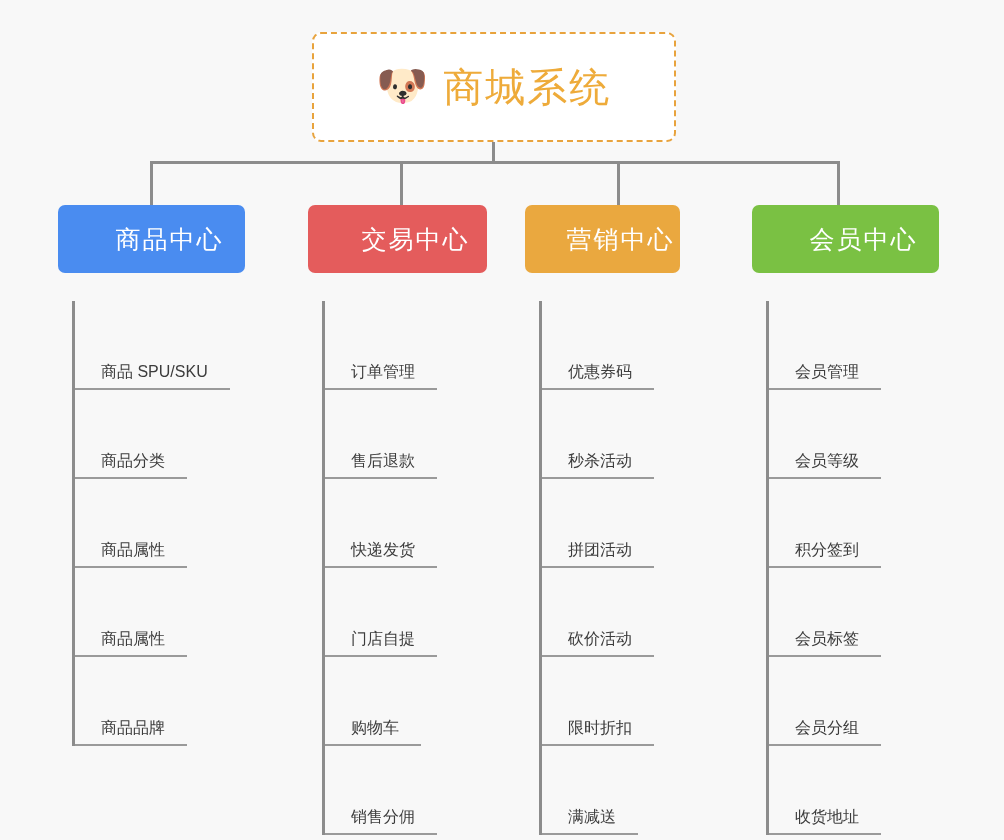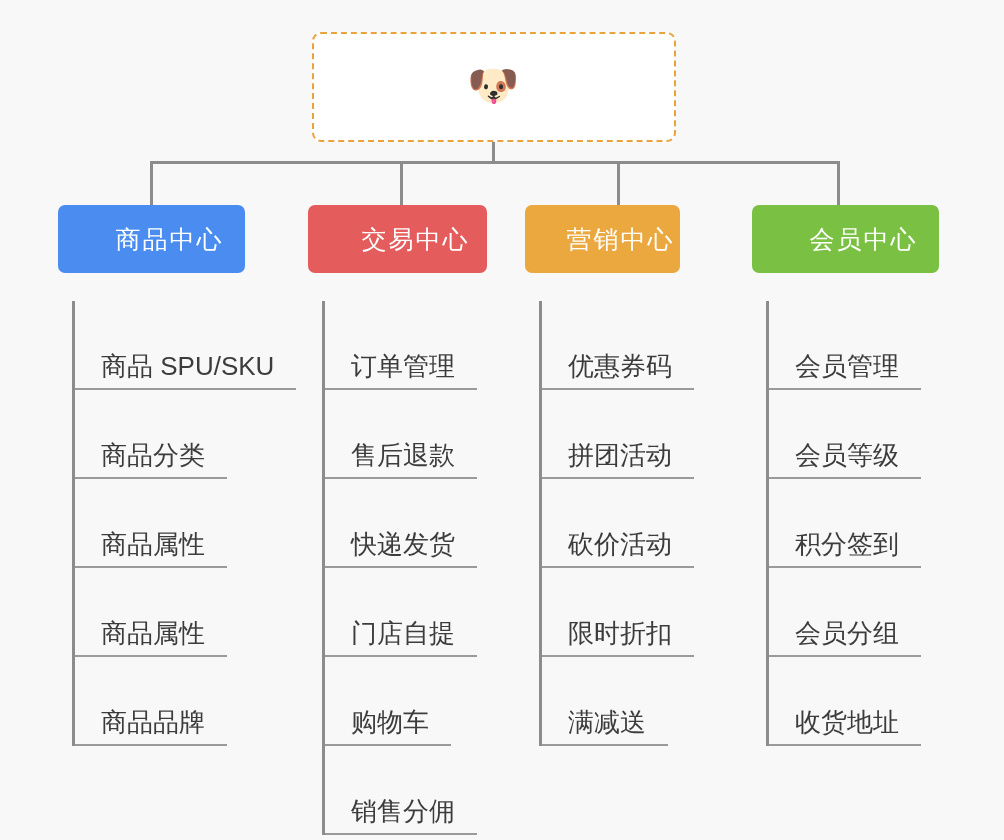--- a/index.html
+++ b/index.html
@@ -98,37 +98,38 @@
   }
   .leaf {
     position: relative;
     height: 89px;
     display: flex;
     align-items: flex-end;
     padding-left: 26px;
     box-sizing: border-box;
   }
   .leaf-text {
-    font-size: 26px;
+    font-size: 16px;
     color: #3c3c3c;
     line-height: 1.1;
     padding-bottom: 7px;
     border-bottom: 2px solid #9a9a9a;
     white-space: nowrap;
     display: inline-block;
     padding-right: 22px;
     margin-left: -26px;
     padding-left: 26px;
   }
 </style>
 </head>
 <body style="background: rgb(248, 248, 248);">
 
 <div id="root-node" style="border-color: rgb(232, 163, 61);">
   <span id="root-emoji">🐶</span>
+  <span id="root-title" style="color: rgb(238, 171, 58);">商城系统</span>
 </div>
 
 <div class="conn conn-v" style="left: 492px; top: 142px; height: 22px; background: rgb(140, 140, 140);"></div>
 <div class="conn conn-h" style="left: 150px; top: 161px; width: 690px; background: rgb(140, 140, 140);"></div>
 <div class="conn conn-v" style="left: 150px; top: 161px; height: 44px; background: rgb(140, 140, 140);"></div>
 <div class="conn conn-v" style="left: 400px; top: 161px; height: 44px; background: rgb(140, 140, 140);"></div>
 <div class="conn conn-v" style="left: 617px; top: 161px; height: 44px; background: rgb(140, 140, 140);"></div>
 <div class="conn conn-v" style="left: 837px; top: 161px; height: 44px; background: rgb(140, 140, 140);"></div>
 
 <div id="columns">
@@ -184,20 +185,23 @@
 
   <div class="column col-2">
     <div class="col-header" style="background: rgb(234, 168, 63);">
       <span>营销中心</span>
     </div>
     <div class="leaf-list">
       <div class="leaf">
           <span class="leaf-text">优惠券码</span>
         </div>
       <div class="leaf">
+          <span class="leaf-text">秒杀活动</span>
+        </div>
+      <div class="leaf">
           <span class="leaf-text">拼团活动</span>
         </div>
       <div class="leaf">
           <span class="leaf-text">砍价活动</span>
         </div>
       <div class="leaf">
           <span class="leaf-text">限时折扣</span>
         </div>
       <div class="leaf">
           <span class="leaf-text">满减送</span>
@@ -213,20 +217,23 @@
       <div class="leaf">
           <span class="leaf-text">会员管理</span>
         </div>
       <div class="leaf">
           <span class="leaf-text">会员等级</span>
         </div>
       <div class="leaf">
           <span class="leaf-text">积分签到</span>
         </div>
       <div class="leaf">
+          <span class="leaf-text">会员标签</span>
+        </div>
+      <div class="leaf">
           <span class="leaf-text">会员分组</span>
         </div>
       <div class="leaf">
           <span class="leaf-text">收货地址</span>
         </div>
     </div>
   </div>
 
 </div>
 

